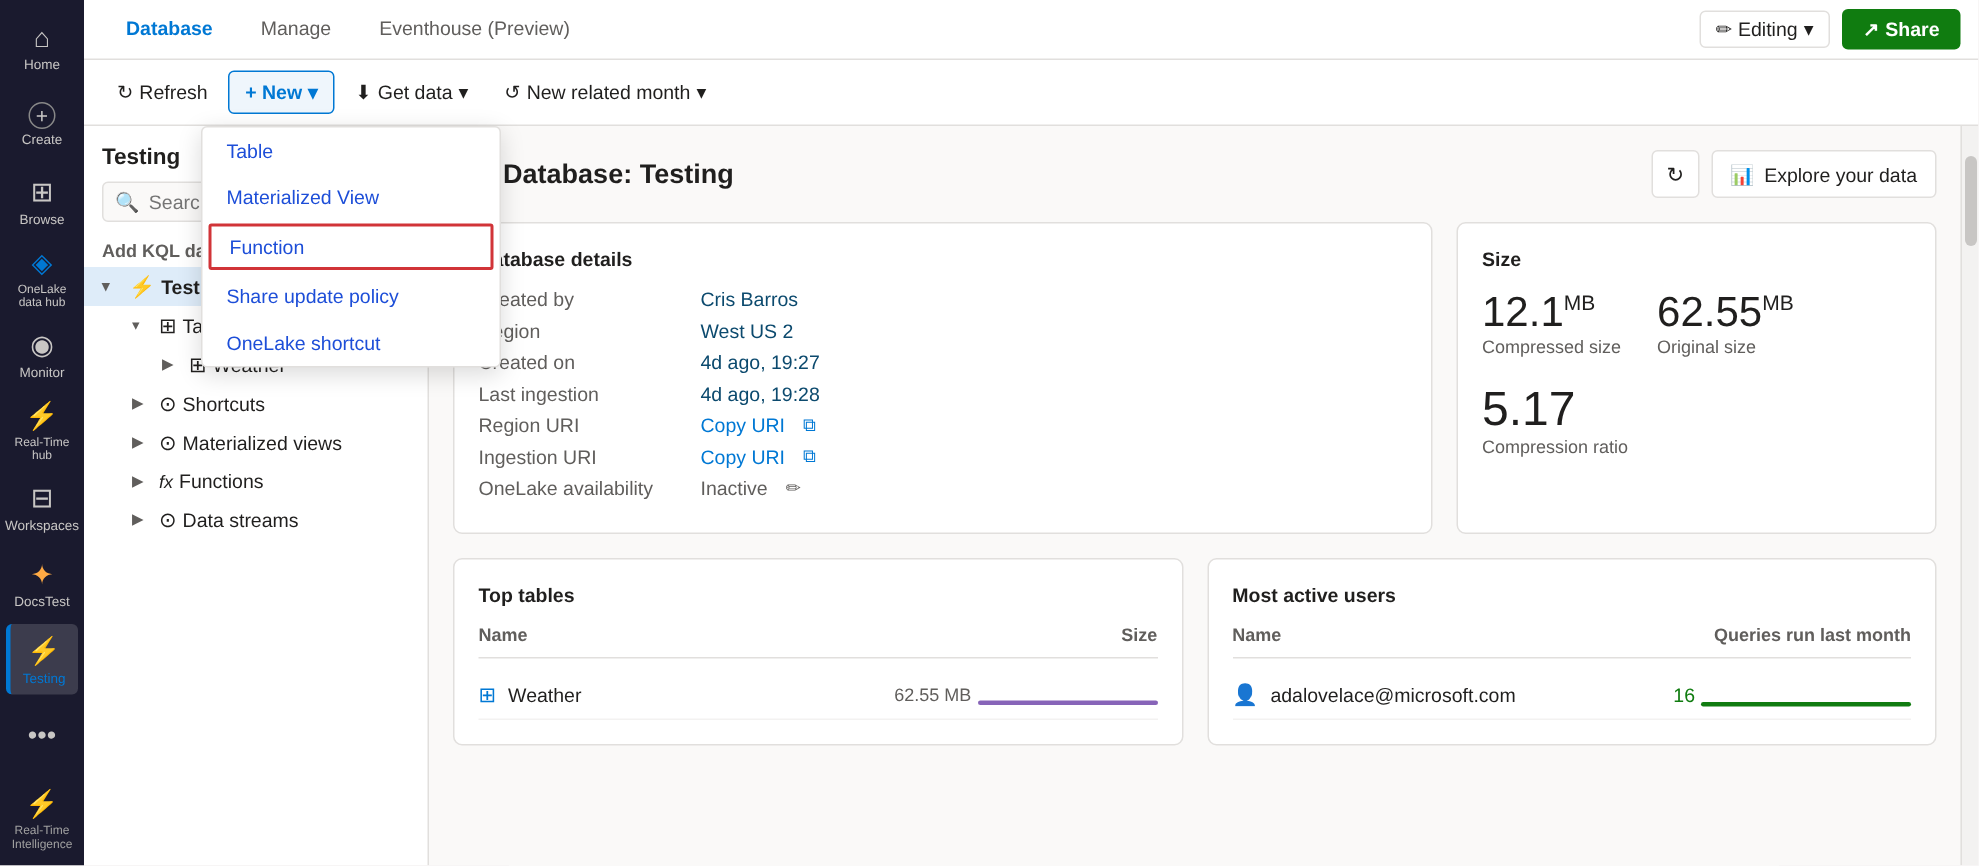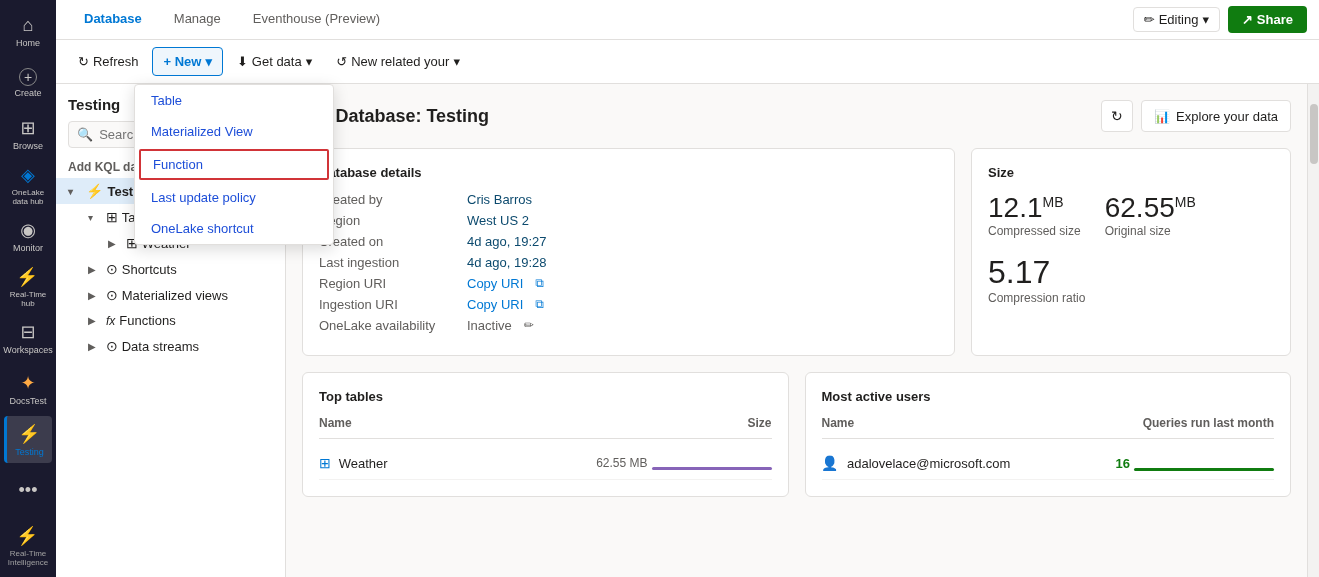--- a/index.html
+++ b/index.html
@@ -364,21 +364,21 @@
         <span>+ New</span>
         <span>▾</span>
       </button>
       <button class="toolbar-btn">
         <span>⬇</span>
         <span>Get data</span>
         <span>▾</span>
       </button>
       <button class="toolbar-btn">
         <span>↺</span>
-        <span>New related your</span>
+        <span>New related month</span>
         <span>▾</span>
       </button>
     </div>
 
     <div class="body-area">
 
       <div class="sidebar">
         <div class="sidebar-header">Testing</div>
         <div class="sidebar-search">
           <div class="search-box">
@@ -429,21 +429,21 @@
               <span class="tree-label">Data streams</span>
             </div>
           </div>
         </div>
       </div>
 
       <div class="dropdown-overlay">
         <div class="dropdown-item">Table</div>
         <div class="dropdown-item">Materialized View</div>
         <div class="dropdown-item highlighted">Function</div>
-        <div class="dropdown-item">Last update policy</div>
+        <div class="dropdown-item">Share update policy</div>
         <div class="dropdown-item">OneLake shortcut</div>
       </div>
 
       <div class="content-area">
         <div class="content-header">
           <div class="content-title">
             <span style="color:#0078d4;font-size:20px;">🗄</span>
             <span>Database: Testing</span>
           </div>
           <div class="header-actions">
@@ -542,21 +542,21 @@
             <div class="table-header">
               <span class="table-col-name">Name</span>
               <span class="table-col-name">Queries run last month</span>
             </div>
             <div class="table-row-data">
               <div class="table-row-name">
                 <span style="color:#605e5c;font-size:14px;">👤</span>
                 <span>adalovelace@microsoft.com</span>
               </div>
               <div class="table-row-size">
-                <span style="color:#107c10;font-size:13px;font-weight:700;margin-left:48px;">16</span>
+                <span style="color:#107c10;font-size:13px;font-weight:400;margin-left:48px;">16</span>
                 <div class="queries-bar"></div>
               </div>
             </div>
           </div>
         </div>
       </div>
 
       <div class="right-scrollbar">
         <div class="scrollbar-thumb"></div>
       </div>

